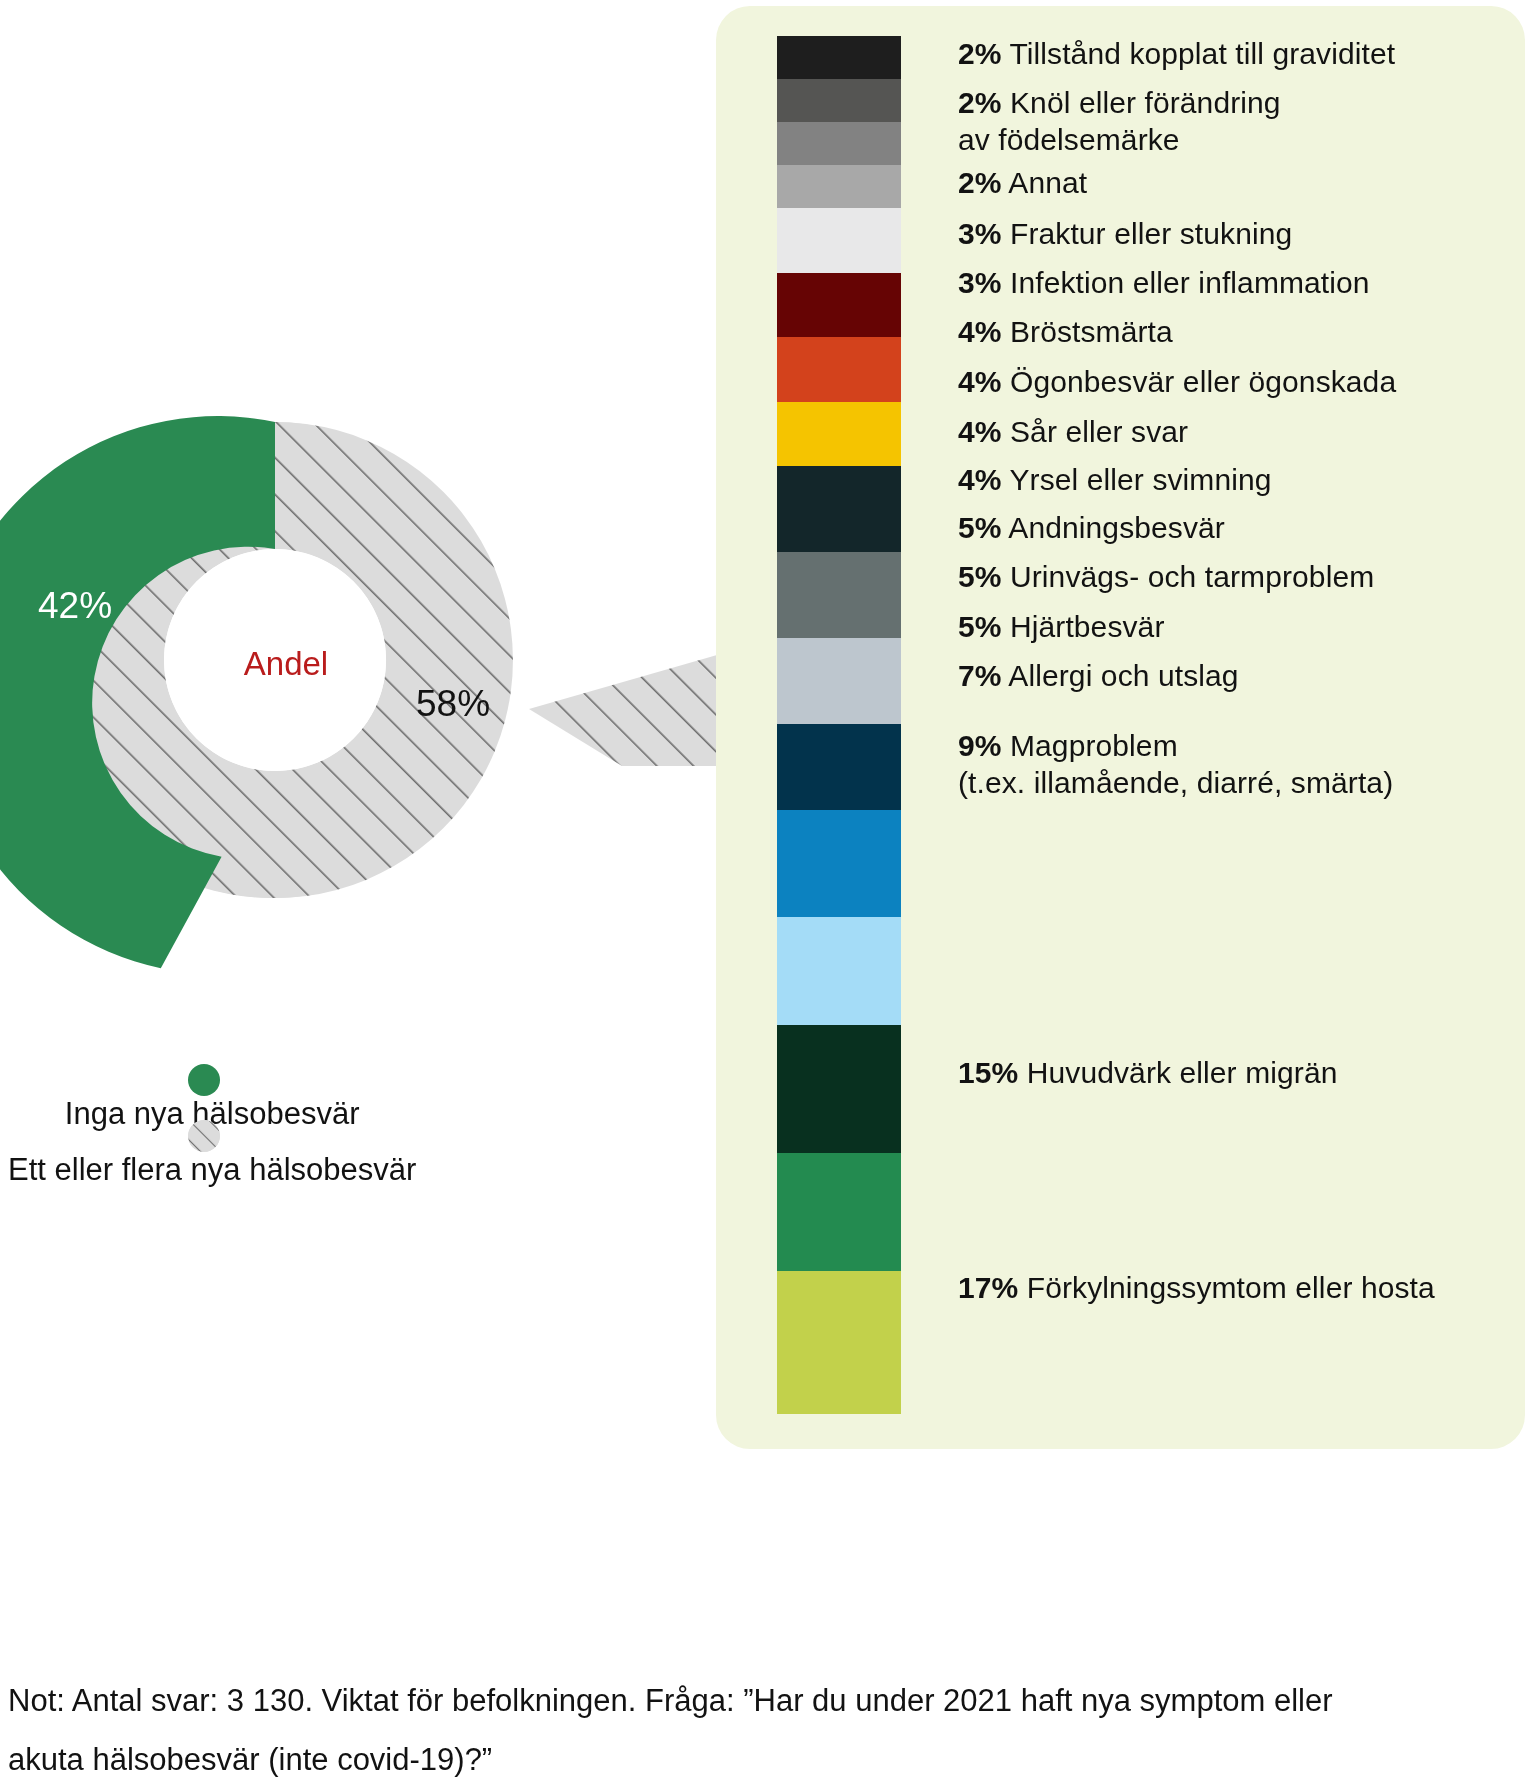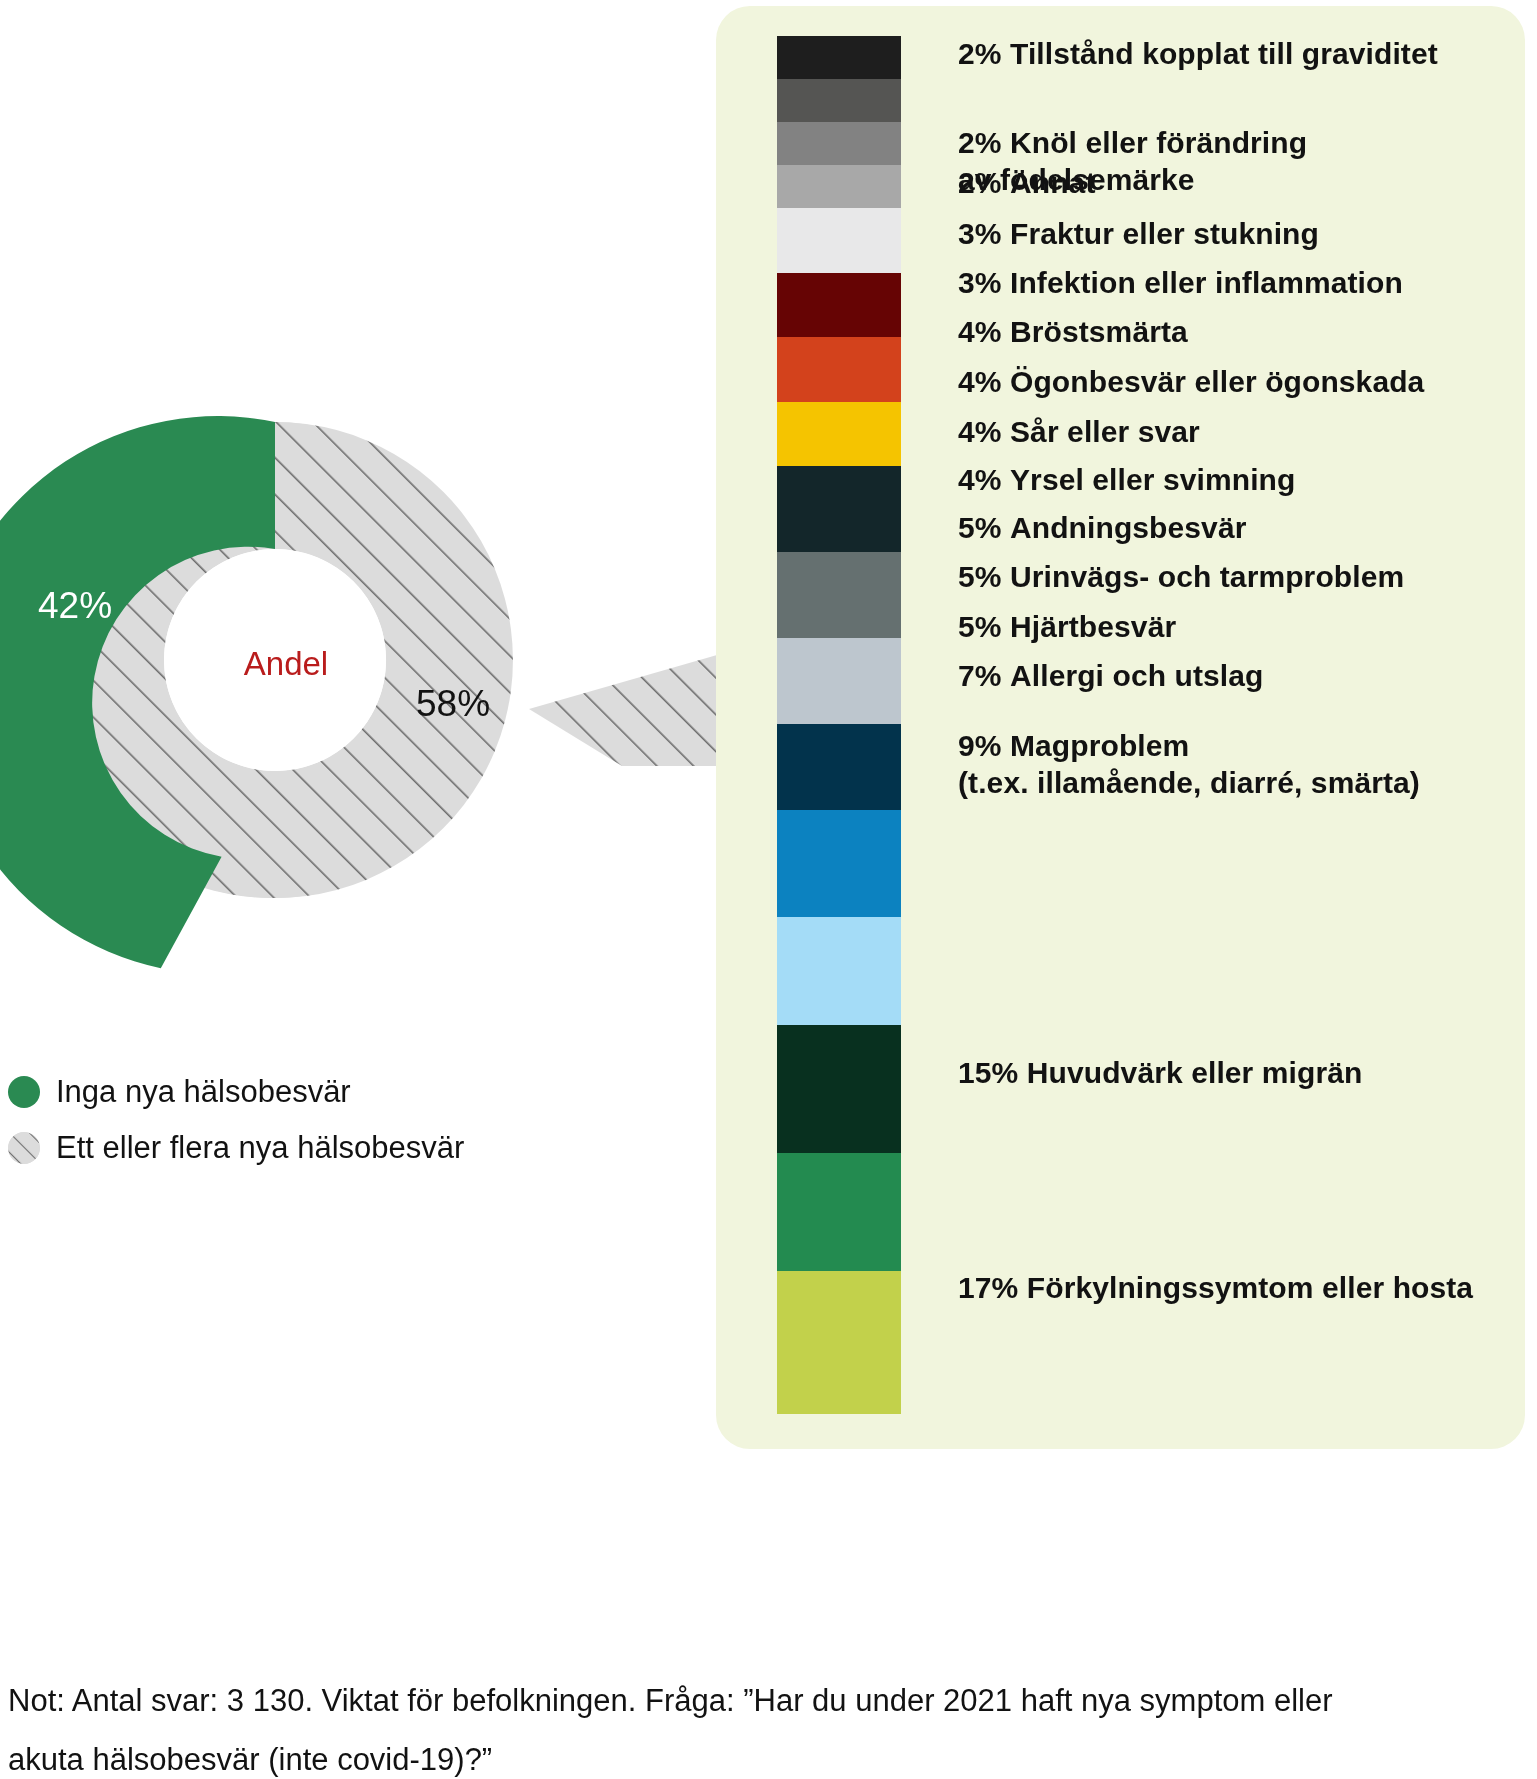--- a/index.html
+++ b/index.html
@@ -26,42 +26,42 @@
 
   
   .lbl{
     position:absolute;
     font-size:30px;color:#121212;
     line-height:1.22;
     white-space:nowrap;
     letter-spacing:.1px;
   }
   .lbl b{font-weight:bold;}
-  .lbl .txt{font-weight:700;}
+  .lbl .txt{font-weight:400;}
 
   
   .leaders{position:absolute;left:0;top:0;width:1537px;height:1779px;pointer-events:none;}
 
   
   .donut-wrap{position:absolute;left:16px;top:390px;width:540px;height:548px;}
   .donut-center-label{
     position:absolute;left:0;top:0;width:540px;height:548px;
     display:flex;align-items:center;justify-content:center;
     font-size:33px;color:#b91c1c;
   }
   .pct42{
     position:absolute;left:38px;top:585px;font-size:37px;color:#ffffff;
   }
   .pct58{
     position:absolute;left:416px;top:683px;font-size:37px;color:#121212;
   }
 
   
   .legend{position:absolute;left:8px;top:1064px;}
-  .legend-row{display:flex;align-items:center;height:56px;}
+  .legend-row{display:flex;align-items:center;height:56px;flex-direction:column;}
   .swatch{width:32px;height:32px;border-radius:50%;flex:0 0 auto;margin-right:16px;}
   .legend-text{font-size:31px;color:#121212;}
 
   
   .note{
     position:absolute;left:8px;top:1672px;width:1400px;
     font-size:31px;color:#121212;line-height:1.9;
   }
 </style>
 </head>
@@ -156,21 +156,21 @@
     <div class="seg" style="background:#08301f;height:10.3%"></div>
     <div class="seg" style="background:#238b50;height:9.4%"></div>
     <div class="seg" style="background:#c2d14b;height:11.5%"></div>
   </div>
 
   <div class="lbl" style="left:958px;top:36px;">
     <b>2%</b>
     <span class="txt">Tillstånd kopplat till graviditet</span>
   </div>
 
-  <div class="lbl" style="left:958px;top:85px;margin-top:40px;">
+  <div class="lbl" style="left:958px;top:85px;">
     <div><b>2%</b>
     <span class="txt">Knöl eller förändring</span></div>
     <div><span class="txt">av födelsemärke</span></div>
   </div>
 
   <div class="lbl" style="left:958px;top:165px;">
     <b>2%</b>
     <span class="txt">Annat</span>
   </div>
 

